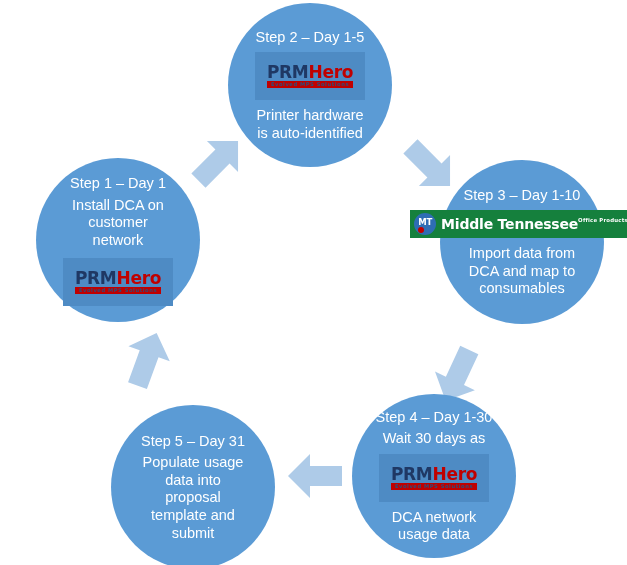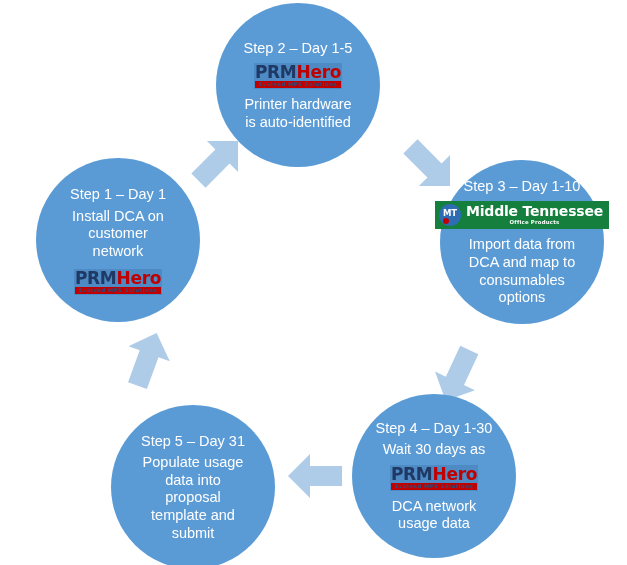--- a/index.html
+++ b/index.html
@@ -63,21 +63,21 @@
     font-size: 14.5px;
     line-height: 1.22;
     color: #ffffff;
   }
 
   
   .prm-logo {
     display: inline-block;
     background: #4E8BC4;
     line-height: 1;
-    padding: 1px;
+    padding: 12px;
     text-align: center;
   }
   .prm-logo .prm-main {
     font-family: "DejaVu Sans", sans-serif;
     font-weight: bold;
     font-size: 17px;
     letter-spacing: -0.3px;
     line-height: 1;
     display: block;
     white-space: nowrap;
@@ -129,21 +129,21 @@
   }
   .mt-badge-dot {
     position: absolute;
     width: 6px;
     height: 6px;
     border-radius: 50%;
     background: #C00000;
     left: 4px;
     bottom: 2px;
   }
-  .mt-words { display: flex; flex-direction: column; line-height: 1; }
+  .mt-words { display: flex; flex-direction: row; line-height: 1; }
   .mt-name {
     color: #ffffff;
     font-family: "DejaVu Sans", sans-serif;
     font-weight: bold;
     font-size: 14px;
     letter-spacing: -0.2px;
     line-height: 1.05;
     white-space: nowrap;
   }
   .mt-sub {
@@ -151,21 +151,21 @@
     font-family: "DejaVu Sans", sans-serif;
     font-weight: bold;
     font-size: 5.4px;
     letter-spacing: 0.2px;
     line-height: 1.3;
     white-space: nowrap;
   }
 
   
   #node-step1 { left: 36px;  top: 158px; width: 164px; height: 164px; }
-  #node-step2 { left: 216px; top: 3px;   width: 164px; height: 164px; }
+  #node-step2 { left: 228px; top: 3px;   width: 164px; height: 164px; }
   #node-step3 { left: 440px; top: 160px; width: 164px; height: 164px; }
   #node-step4 { left: 352px; top: 394px; width: 164px; height: 164px; }
   #node-step5 { left: 111px; top: 405px; width: 164px; height: 164px; }
 </style>
 </head>
 <body>
 
 <div id="canvas">
 
   <svg class="arrow-layer" viewBox="0 0 627 565" width="627" height="565" xmlns="http://www.w3.org/2000/svg">
@@ -234,21 +234,20 @@
         </div>
         <div class="mt-words">
           <span class="mt-name">Middle Tennessee</span>
           <span class="mt-sub">Office Products</span>
         </div>
       </div>
       <div class="node-text">
         <div>Import data from</div>
         <div>DCA and map to</div>
         <div>consumables</div>
-        <div>options</div>
       </div>
     </div>
   </div>
 
   <div class="node" id="node-step4">
     <div class="node-inner">
       <div class="node-title">Step 4 – Day 1-30</div>
       <div class="node-text">
         <div>Wait 30 days as</div>
       </div>

